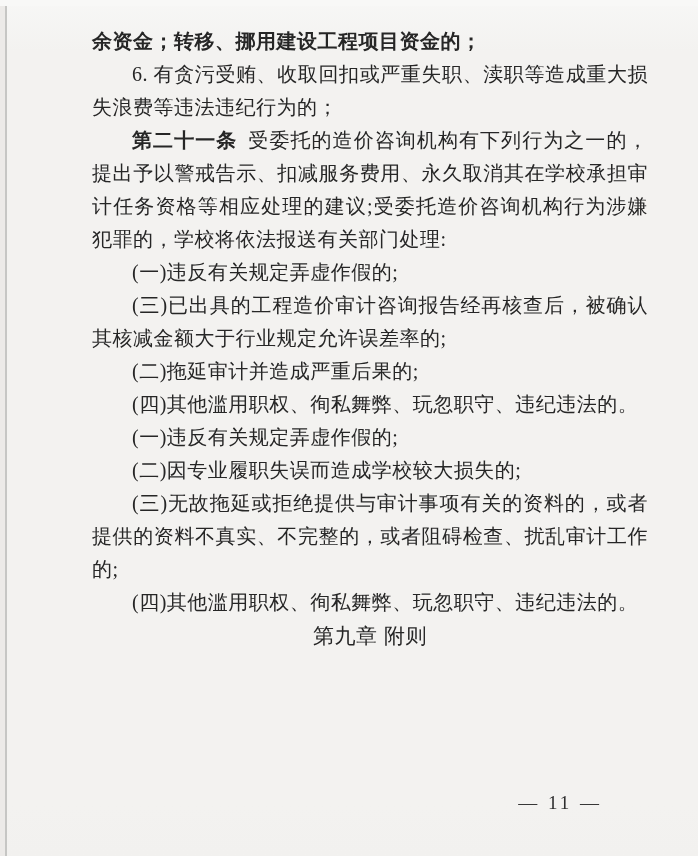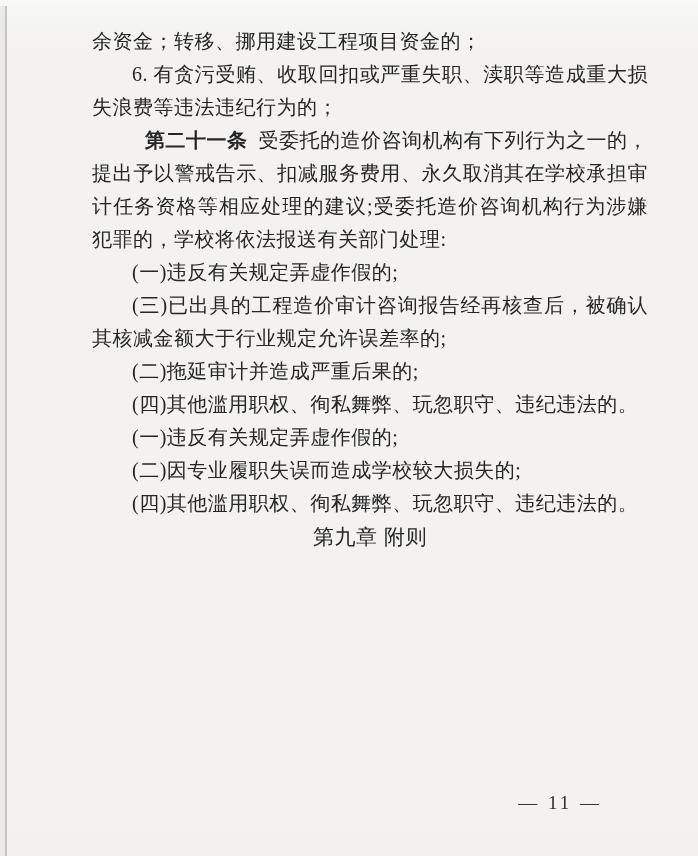--- a/index.html
+++ b/index.html
@@ -47,26 +47,26 @@
     text-align: justify;
     letter-spacing: 0.5px;
   }
   .content p {
     margin: 0;
     padding: 0;
     text-indent: 2em;
   }
   .content p.continuation {
     text-indent: 0;
+    font-weight: bold;
   }
   .article-term {
     font-weight: bold;
     font-family: "Liberation Sans", "DejaVu Sans", sans-serif;
     margin-right: 0.55em;
-    margin-left: 13px;
   }
   .chapter-heading {
     text-align: center;
     text-indent: 0 !important;
     font-weight: normal;
     font-family: "Liberation Sans", "DejaVu Sans", sans-serif;
     font-size: 21px;
   }
   .page-number {
     position: absolute;
@@ -102,20 +102,21 @@
 
     <p>(二)拖延审计并造成严重后果的;</p>
 
     <p>(四)其他滥用职权、徇私舞弊、玩忽职守、违纪违法的。</p>
 
 
     <p>(一)违反有关规定弄虚作假的;</p>
 
     <p>(二)因专业履职失误而造成学校较大损失的;</p>
 
+    <p>(三)无故拖延或拒绝提供与审计事项有关的资料的，或者提供的资料不真实、不完整的，或者阻碍检查、扰乱审计工作的;</p>
 
     <p>(四)其他滥用职权、徇私舞弊、玩忽职守、违纪违法的。</p>
 
     <p class="chapter-heading">第九章 附则</p>
 
   </div>
 
   <div class="page-number">— 11 —</div>
 
 </div>

